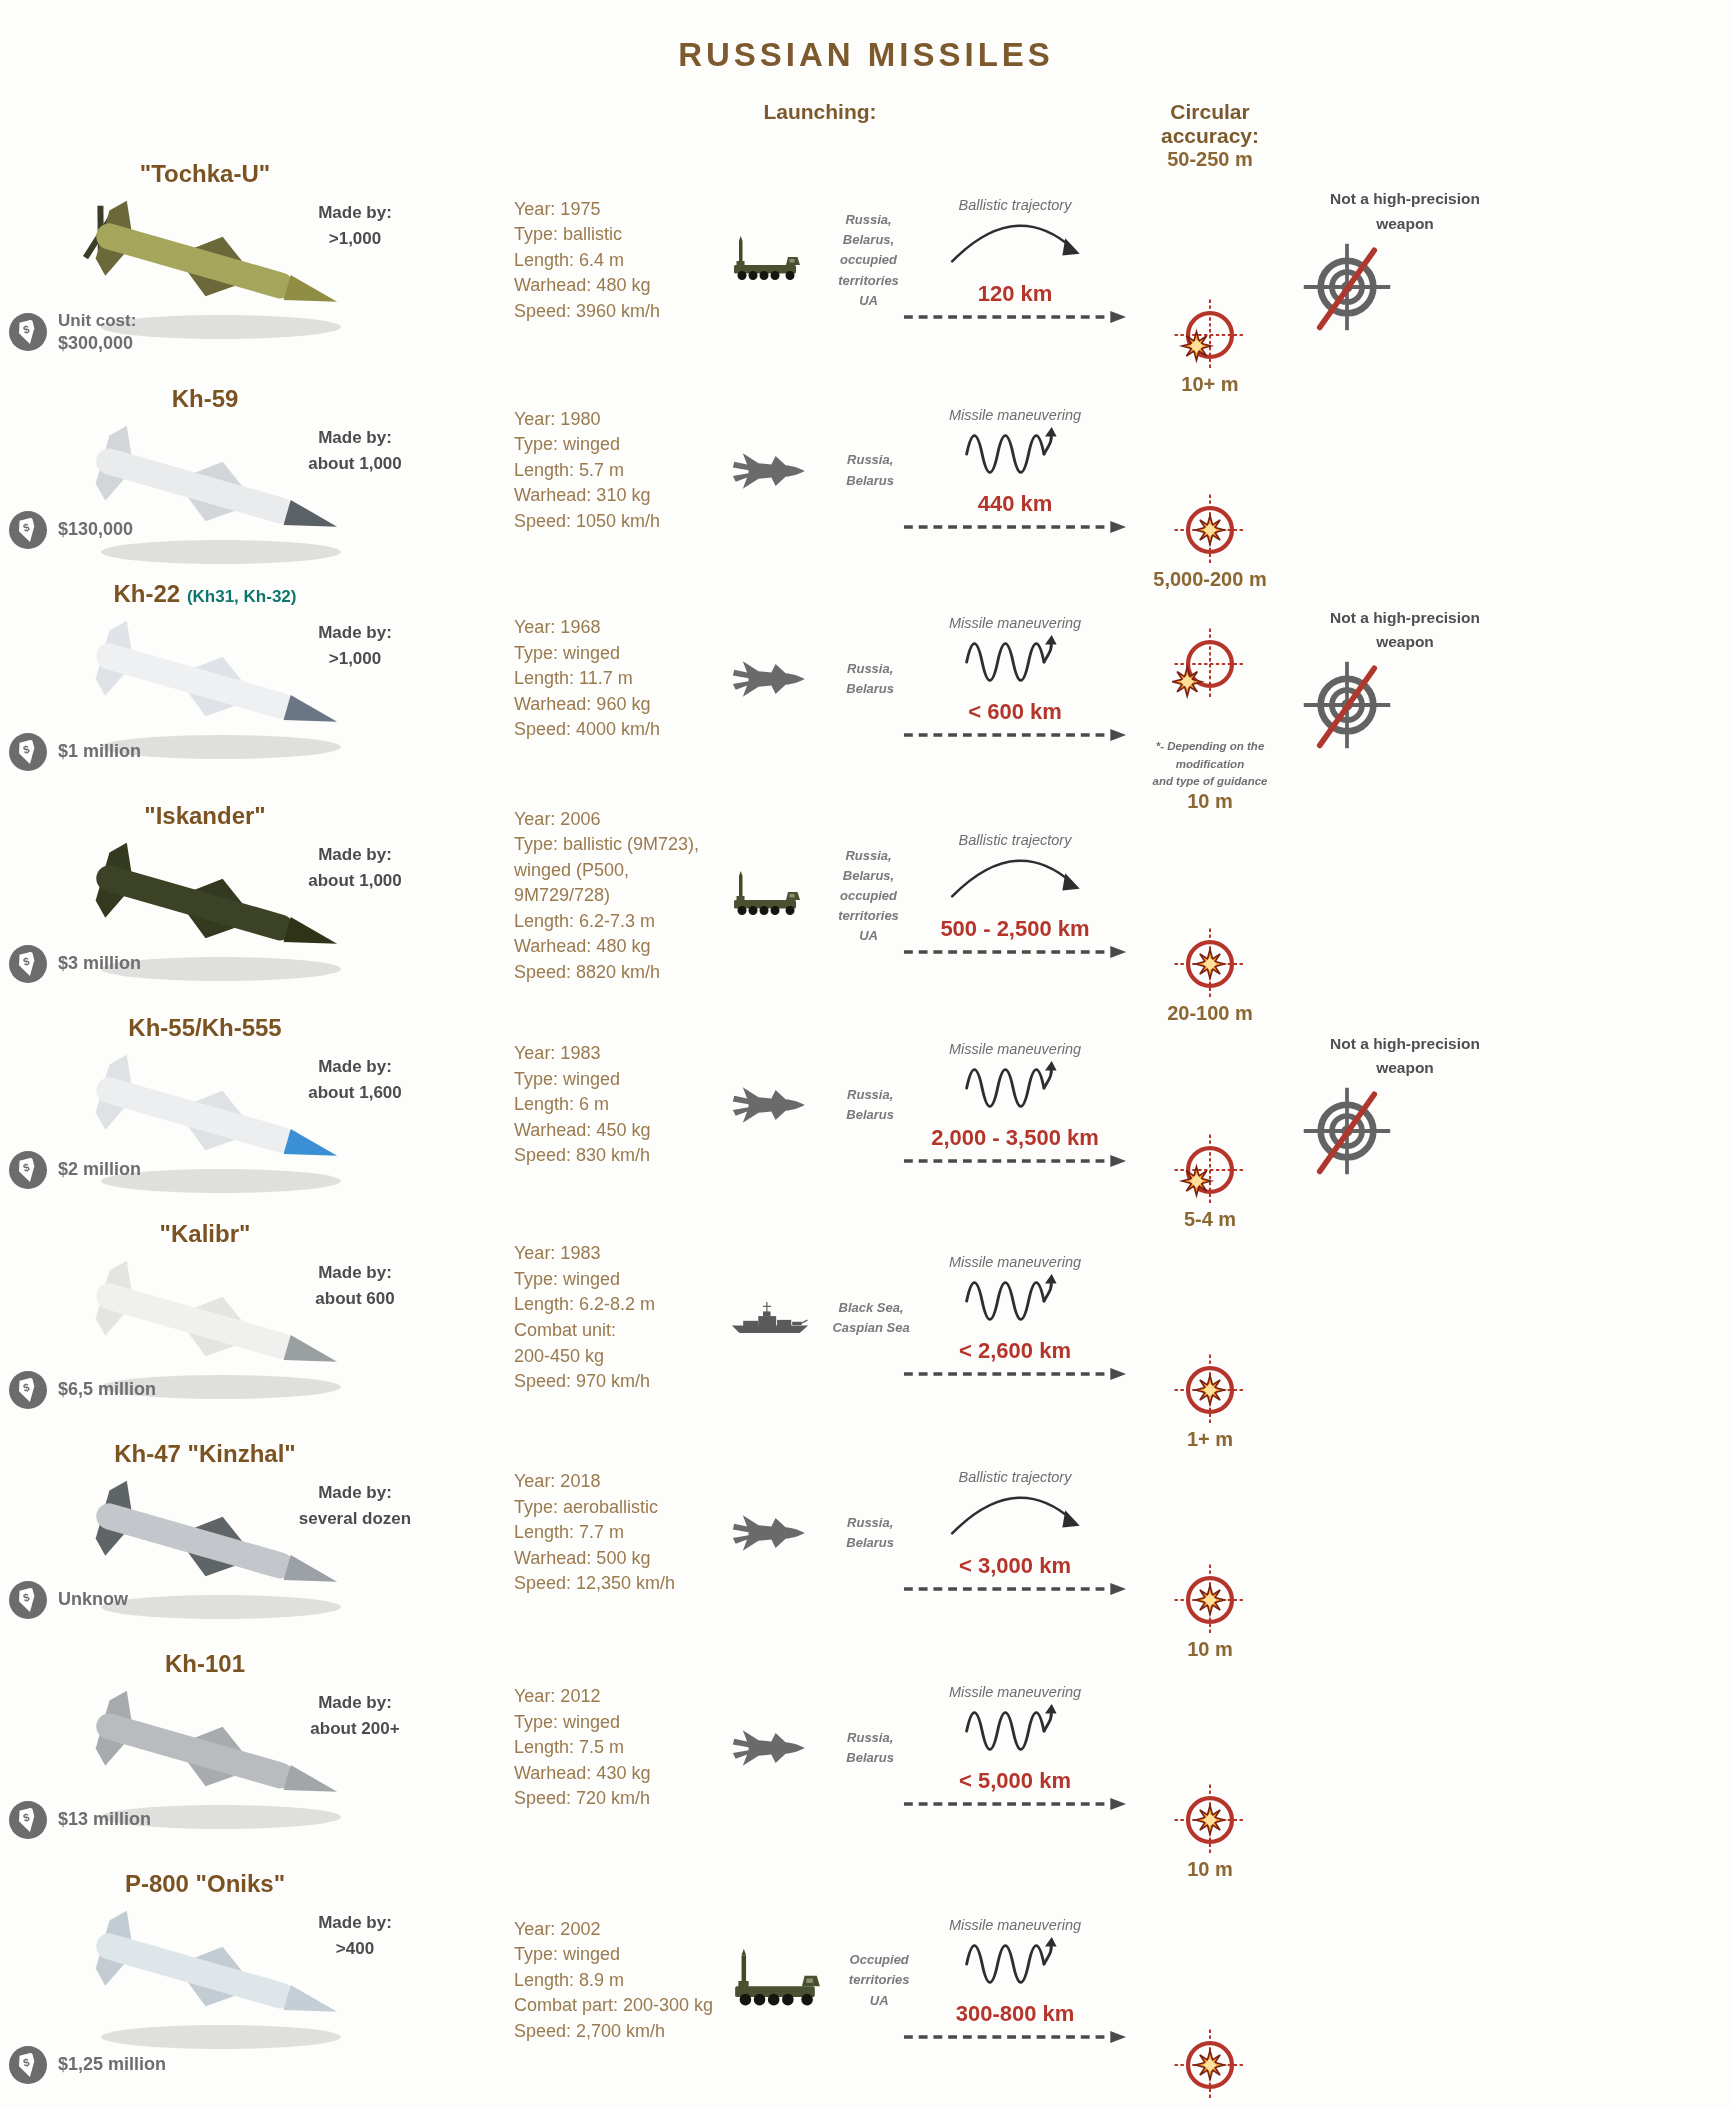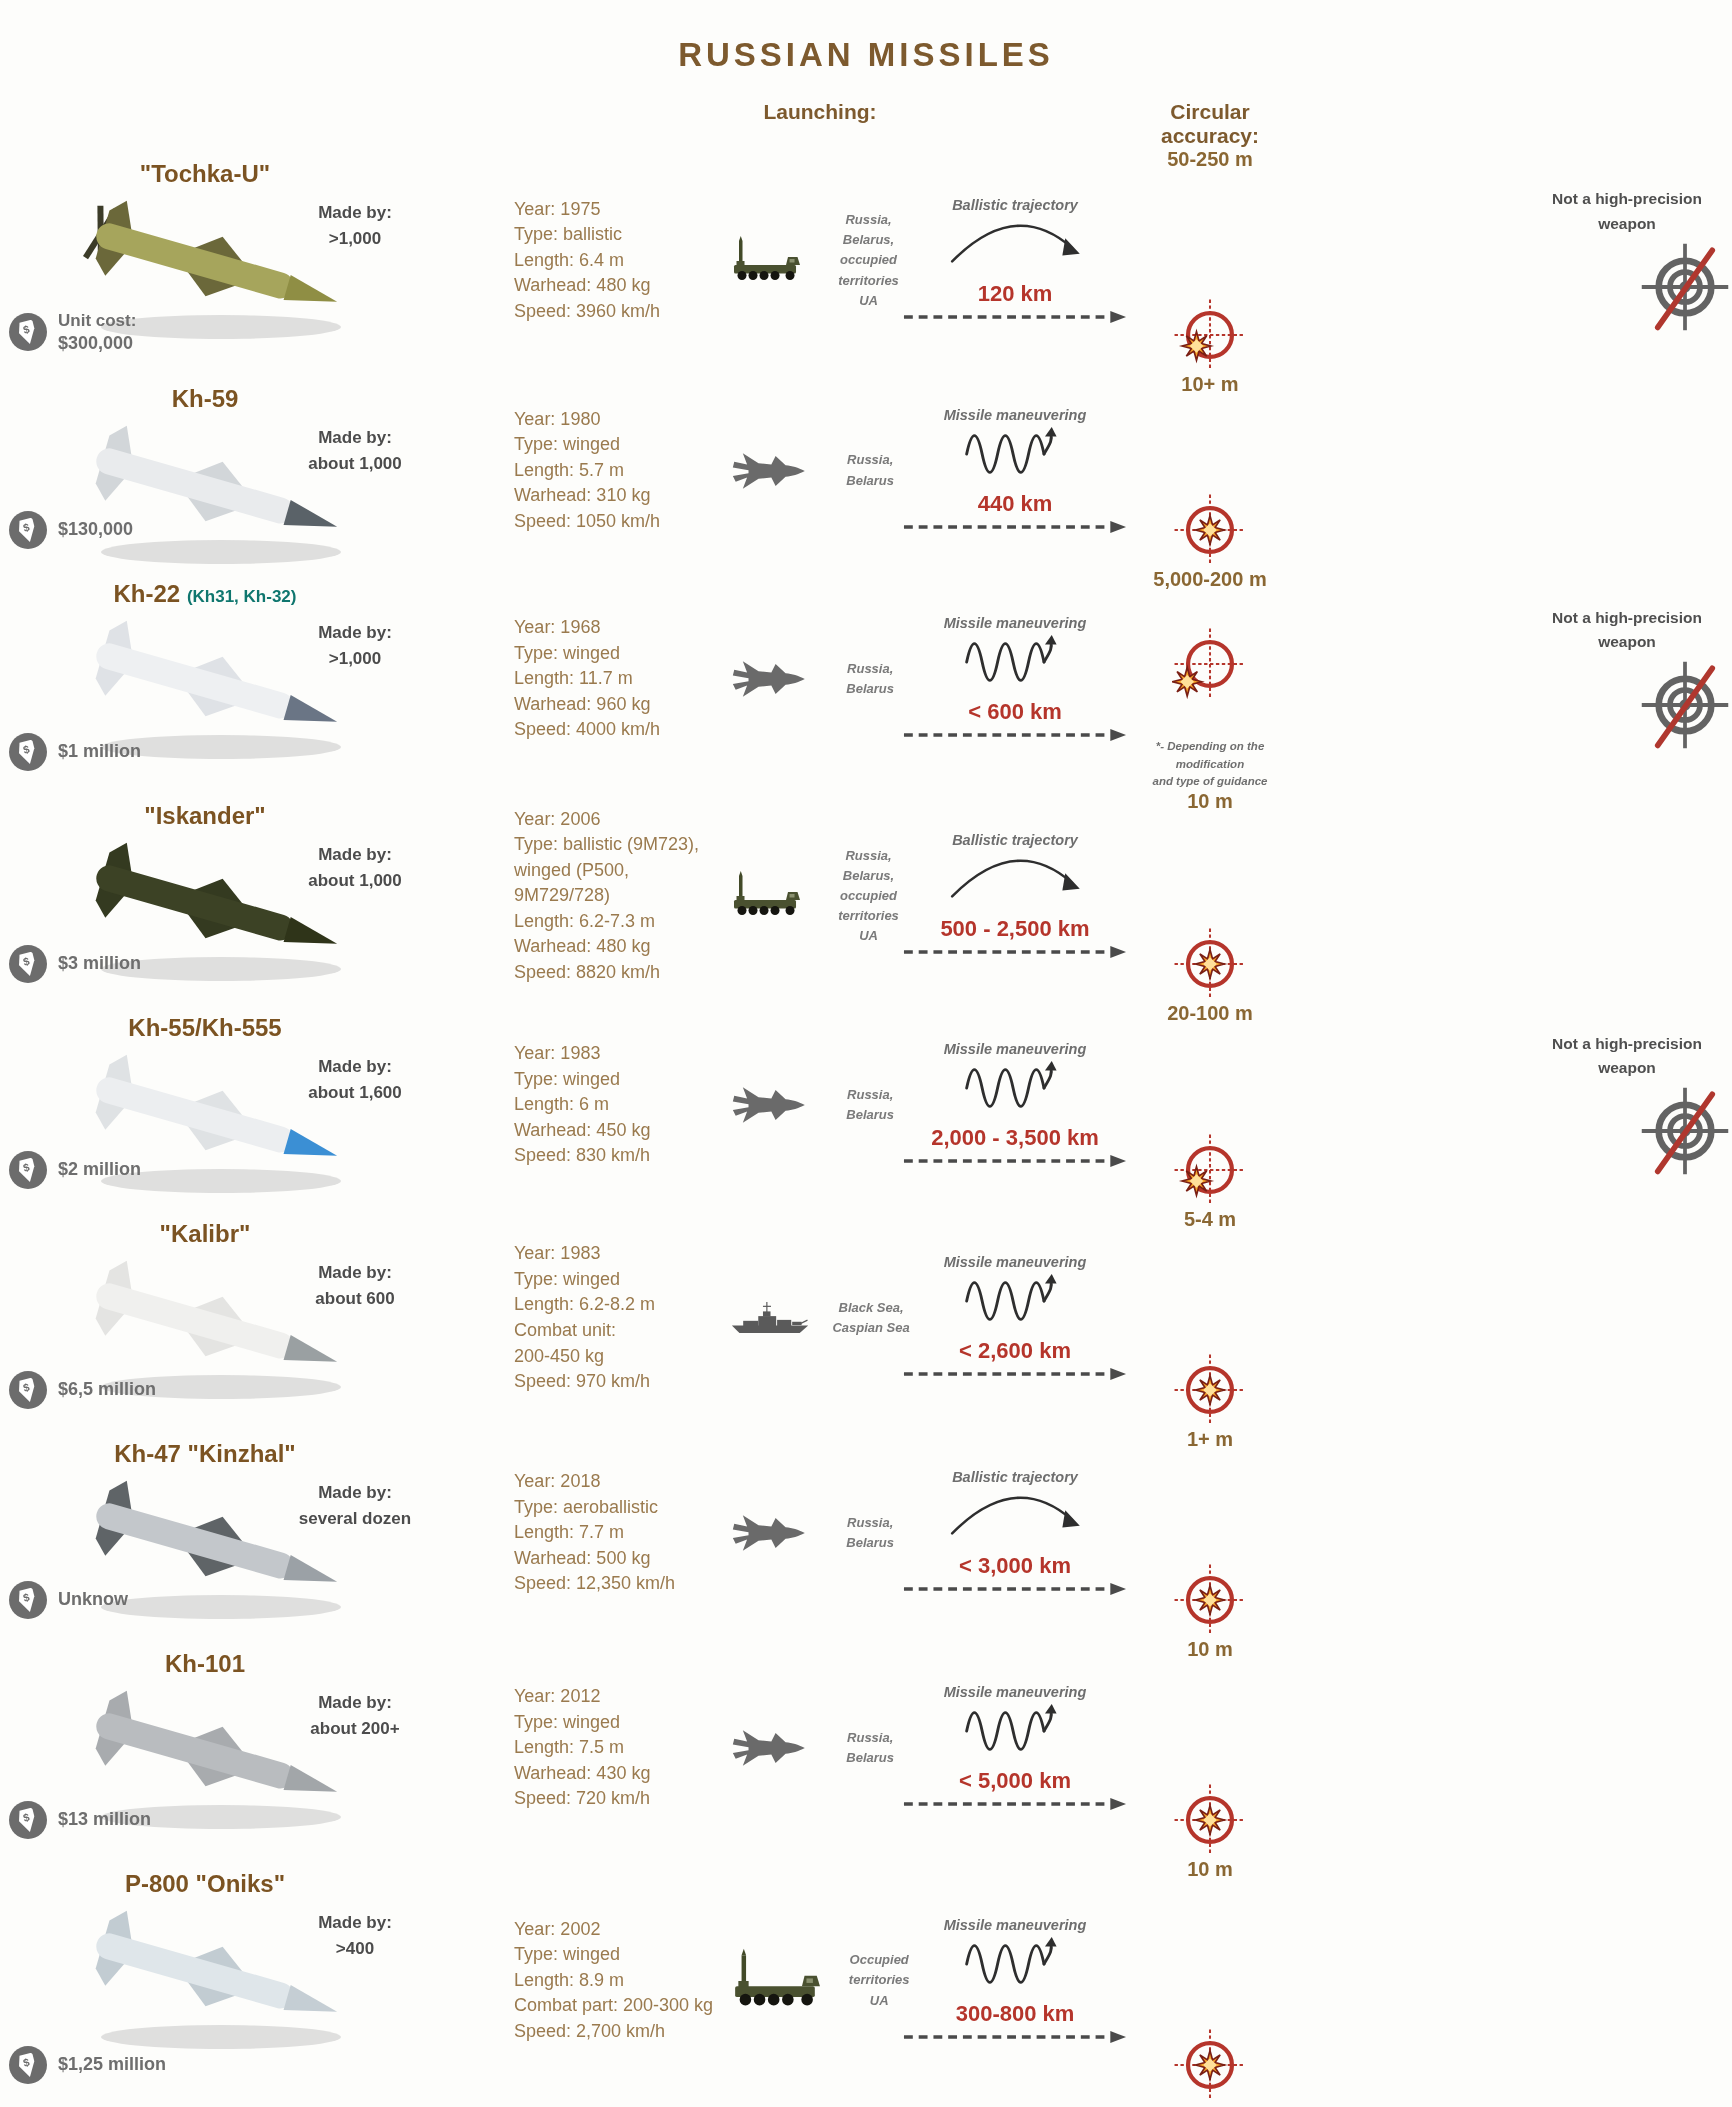--- a/index.html
+++ b/index.html
@@ -38,37 +38,37 @@
   .cell-launch{display:flex;flex-direction:row;align-items:center;justify-content:center;height:100%;gap:22px;}
   .launch-caption{font-size:13px;font-style:italic;font-weight:bold;color:#7a7a7a;
                   text-align:center;line-height:1.55;white-space:pre-line;}
   .icon-truck,.icon-jet,.icon-ship{display:none;}
   .launcher-truck .icon-truck{display:block;}
   .launcher-jet .icon-jet{display:block;}
   .launcher-ship .icon-ship{display:block;}
 
   
   .cell-traj{display:flex;flex-direction:column;align-items:center;justify-content:center;height:100%;}
-  .traj-label{font-style:italic;font-weight:bold;color:#6e6e6e;font-size:14.5px;}
+  .traj-label{font-style:italic;font-weight:normal;color:#6e6e6e;font-size:14.5px;}
   .fig-arc,.fig-wave{display:none;margin-top:2px;}
   .traj-arc .fig-arc{display:block;}
   .traj-wave .fig-wave{display:block;}
   .range{color:#b5352b;font-weight:bold;font-size:22px;margin-top:8px;}
   .dash-arrow{margin-top:2px;}
 
   
   .cell-acc{display:flex;flex-direction:column;align-items:center;justify-content:space-between;height:100%;}
   .acc-value{color:#8a6733;font-weight:bold;font-size:20px;margin-bottom:8px;}
   .footnote{font-size:11.5px;color:#6f6f6f;font-style:italic;font-weight:bold;
             text-align:center;margin-top:10px;line-height:1.5;white-space:pre-line;}
   .hit-left .burst{transform:translate(-16px,13px);}
   .hit-outside .burst{transform:translate(-27px,21px);}
 
   
-  .cell-noprec{display:flex;flex-direction:column;align-items:flex-end;justify-content:center;height:100%;gap:4px;}
+  .cell-noprec{display:flex;flex-direction:column;align-items:flex-start;justify-content:center;height:100%;gap:4px;}
   .noprec-label{font-weight:bold;color:#4f4f4f;font-size:15.5px;text-align:center;width:210px;line-height:1.55;}
 
   .m-prop{display:none;}
   .row-0 .m-prop{display:block;}
 </style>
 </head>
 <body>
 
 <div class="page">
   <div class="title">RUSSIAN MISSILES</div>

